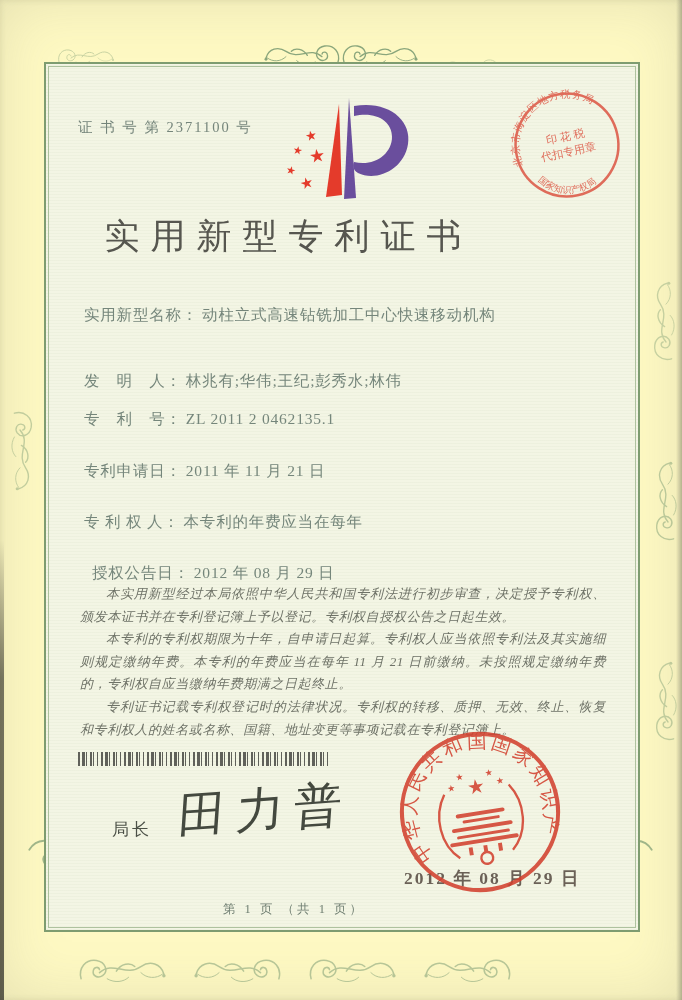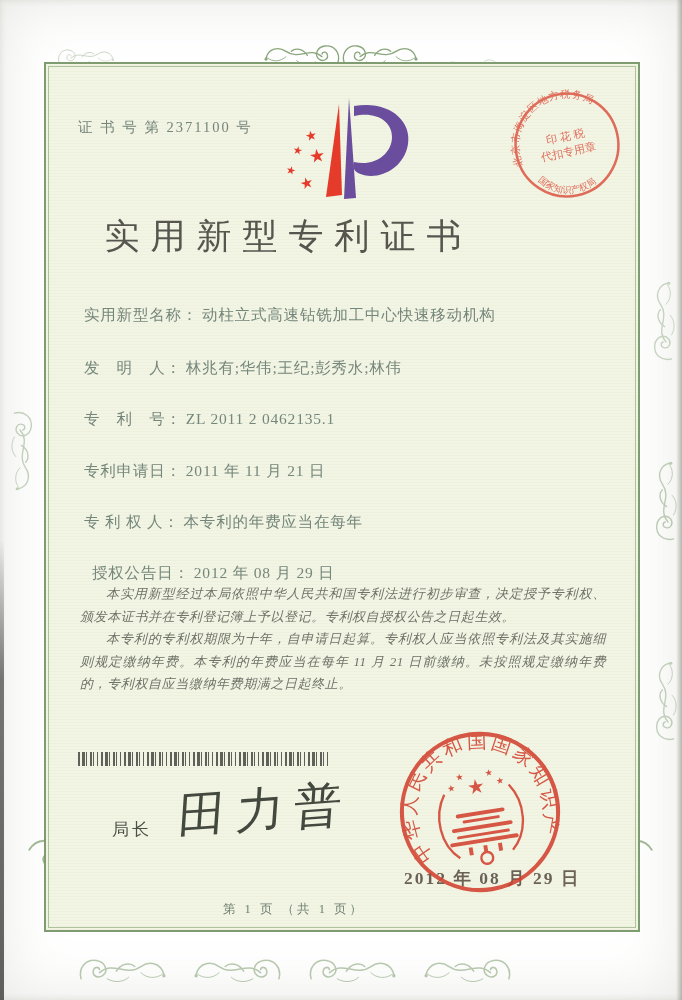--- a/index.html
+++ b/index.html
@@ -1,18 +1,18 @@
 <!DOCTYPE html>
 <html><head>
 <meta charset="utf-8">
 <style>
   html,body{margin:0;padding:0;background:#e8e8e4;}
   #page{
     position:relative;width:682px;height:1000px;margin:0 auto;
-    background:#ffffff;overflow:hidden;
+    background:#fef9c3;overflow:hidden;
     font-family:"Liberation Serif", serif;
     box-shadow:inset 0 0 60px rgba(120,120,100,.18), inset 0 0 6px rgba(80,80,60,.15);
   }
   
   .scan-left{position:absolute;left:0;top:540px;width:4px;height:460px;background:linear-gradient(180deg,rgba(20,20,20,0),rgba(20,20,20,.55) 30%,rgba(20,20,20,.65));}
   .scan-right{position:absolute;right:0;top:0;width:6px;height:100%;background:linear-gradient(270deg,rgba(90,90,80,.35),rgba(90,90,80,0));}
   
   .frame{
     position:absolute;left:44px;top:62px;width:592px;height:866px;
     border:2px solid #7e9c70;z-index:2;
@@ -26,21 +26,21 @@
   
   .content{position:absolute;inset:0;z-index:3;}
   .cert-no{position:absolute;left:78px;top:118px;font-size:14.5px;letter-spacing:2px;color:#75857b;}
   .logo{position:absolute;left:276px;top:92px;z-index:3;}
   .tax-seal{position:absolute;left:504px;top:82px;z-index:4;transform:rotate(-12deg);opacity:.88;}
   .title{position:absolute;left:0;top:213px;width:577px;text-align:center;font-size:35px;letter-spacing:11px;color:#56564f;font-weight:500;}
   .fields{position:absolute;left:84px;top:300px;width:540px;}
   .frow{position:absolute;left:0;font-size:15.5px;color:#75867b;letter-spacing:.8px;white-space:nowrap;}
   .frow .flabel{margin-right:4px;}
   .frow:nth-child(1){top:5px;}
-  .frow:nth-child(2){top:58px;text-align:center;}
+  .frow:nth-child(2){top:71px;text-align:center;}
   .frow:nth-child(3){top:109px;}
   .frow:nth-child(4){top:161px;}
   .frow:nth-child(5){top:212px;}
   .frow:nth-child(6){top:263px;margin-left:8px;}
   .body-text{position:absolute;left:80px;top:583px;width:526px;font-size:13px;line-height:22.6px;color:#6e7267;text-align:justify;font-style:italic;letter-spacing:.6px;}
   .body-text p{margin:0;text-indent:2em;}
   .barcode{position:absolute;left:78px;top:752px;width:252px;height:14px;opacity:.8;
     background:repeating-linear-gradient(90deg,
       #3c3c38 0 2px, transparent 2px 4px,
       #3c3c38 4px 7px, transparent 7px 8px,
@@ -164,20 +164,21 @@
       <div class="frow"><span class="flabel">发　明　人：</span><span class="fvalue">林兆有;华伟;王纪;彭秀水;林伟</span></div>
       <div class="frow"><span class="flabel">专　利　号：</span><span class="fvalue">ZL 2011 2 0462135.1</span></div>
       <div class="frow"><span class="flabel">专利申请日：</span><span class="fvalue">2011 年 11 月 21 日</span></div>
       <div class="frow"><span class="flabel">专 利 权 人：</span><span class="fvalue">本专利的年费应当在每年</span></div>
       <div class="frow"><span class="flabel">授权公告日：</span><span class="fvalue">2012 年 08 月 29 日</span></div>
     </div>
 
     <div class="body-text">
       <p>本实用新型经过本局依照中华人民共和国专利法进行初步审查，决定授予专利权、颁发本证书并在专利登记簿上予以登记。专利权自授权公告之日起生效。</p>
       <p>本专利的专利权期限为十年，自申请日起算。专利权人应当依照专利法及其实施细则规定缴纳年费。本专利的年费应当在每年 11 月 21 日前缴纳。未按照规定缴纳年费的，专利权自应当缴纳年费期满之日起终止。</p>
+      <p>专利证书记载专利权登记时的法律状况。专利权的转移、质押、无效、终止、恢复和专利权人的姓名或名称、国籍、地址变更等事项记载在专利登记簿上。</p>
     </div>
 
     <div class="barcode"></div>
 
     <div class="director">局长</div>
     <div class="signature">田力普</div>
 
     <div class="seal-date">2012 年 08 月 29 日</div>
 
     <svg class="seal" width="168" height="168" viewBox="0 0 170 170">

